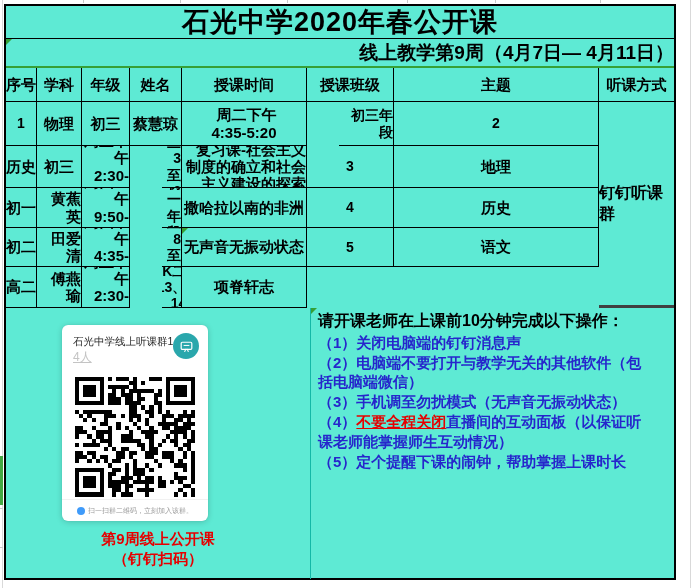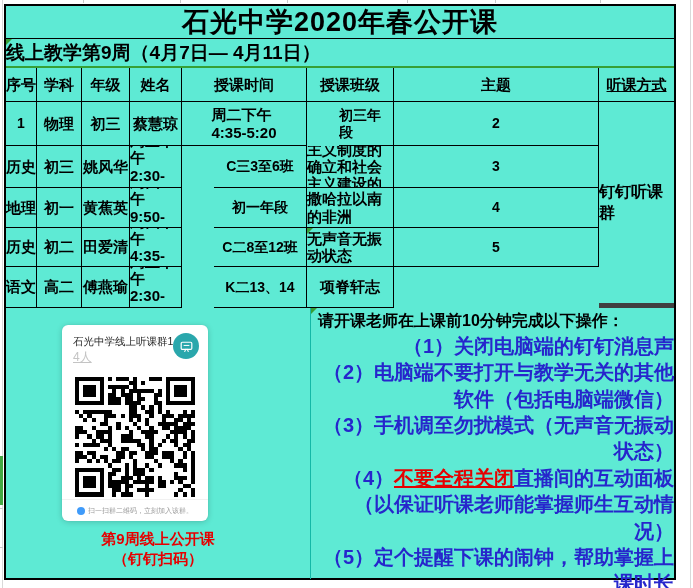--- a/index.html
+++ b/index.html
@@ -13,42 +13,42 @@
   .gl-tick-left { position:absolute; left:0; width:3px; height:1px; background:#c9c9c9; }
   .green-bar { position:absolute; left:0; top:456px; width:3px; height:49px; background:#43a843; }
 
   .doc { position:absolute; left:4px; top:4px; width:672px; height:576px;
          border:2px solid #000; background:#5eead4; }
 
   .title-row { height:33px; border-bottom:1px solid #000; display:flex;
                align-items:center; justify-content:center;
                font-size:27px; font-weight:bold; letter-spacing:1px; }
   .subtitle-row { position:relative; height:29px; border-bottom:2px solid var(--green);
-                  display:flex; align-items:center; justify-content:flex-start;
+                  display:flex; align-items:center; justify-content:flex-end;
                   font-size:19px; font-weight:bold; }
 
   .grid { display:grid; width:100%;
           grid-template-columns:31px 45px 48px 52px 125px 87px 205px 1fr;
           grid-template-rows:34px 44px 42px 40px 39px 41px; }
   .cell { border-right:1px solid #000; border-bottom:1px solid #000;
           display:flex; align-items:center; justify-content:center;
-          text-align:left; font-weight:bold; font-size:15px; line-height:1.15;
+          text-align:right; font-weight:bold; font-size:15px; line-height:1.15;
           position:relative; overflow:hidden; }
-  .cell.lastcol { border-right:none;text-decoration:underline; }
+  .cell.lastcol { border-right:none; }
   .cell.hdr { font-size:15px; }
   .cell.seq { font-size:14px; }
   .cell.pre { white-space:pre-line; font-size:15px; }
   .cell.small { font-size:14px;margin-left:32px; }
-  .merged { grid-column:8; grid-row:2 / 7; border-right:none; border-bottom:5px solid #404040;
+  .merged { grid-column:8; grid-row:2 / 7; border-right:none; border-bottom:3px solid #404040;
             display:flex; align-items:center; justify-content:center;
             font-weight:bold; font-size:16px; }
 
   .bottom { display:flex; height:271px; }
   .qr-zone { width:305px; border-right:1px solid #14b8a6; position:relative; }
-  .ins-zone { flex:1; position:relative; padding:3px 0 0 7px; }
+  .ins-zone { flex:1; position:relative; padding:3px 18px 0 7px; }
 
   .tri { position:absolute; left:0; top:0; width:0; height:0;
          border-top:6px solid var(--green); border-right:6px solid transparent; }
 
   
   .card { position:absolute; left:56px; top:17px; width:146px; height:196px;
           background:#fff; border-radius:6px;
           box-shadow:0 1px 6px rgba(0,0,0,.18), 0 0 1px rgba(0,0,0,.12); }
   .card-title { position:absolute; left:11px; top:10px; font-size:10.5px; color:#262626; }
   .card-count { position:absolute; left:11px; top:24px; font-size:12px; color:#c4c4c4;text-decoration:underline; }
@@ -59,21 +59,21 @@
   .qr-box svg { display:block; width:100%; height:100%; }
   .card-foot { position:absolute; left:0; right:0; bottom:0; height:22px;
                border-top:1px solid #f1f1f1; display:flex; align-items:center;
                justify-content:center; gap:3px; font-size:7px; color:#999; }
   .foot-dot { width:8px; height:8px; border-radius:50%; background:#3f9bfa; flex:0 0 auto; }
   .qr-caption { position:absolute; left:0; right:0; top:221px; text-align:center;
                 color:var(--red); font-weight:bold; font-size:15px; line-height:1.35; }
 
   
   .ins-head { font-size:16px; font-weight:bold; color:#000; margin-bottom:1px; line-height:1.3; }
-  .ins-line { font-size:20px; font-weight:bold; color:var(--blue); line-height:1.32;text-align:right; }
+  .ins-line { font-size:15px; font-weight:bold; color:var(--blue); line-height:1.32; }
   .red-u { color:var(--red); text-decoration:underline; }
 </style>
 </head>
 <body>
 
 <div id="canvas">
 
   <div class="gl-v" style="left:2px"></div>
   <div class="gl-v" style="left:690px"></div>
   <div class="gl-tick-top" style="left:83px"></div>
@@ -112,21 +112,20 @@
       <div class="cell">物理</div>
       <div class="cell">初三</div>
       <div class="cell">蔡慧琼</div>
       <div class="cell pre">周二下午
 4:35-5:20</div>
       <div class="cell small">初三年段</div>
 
       <div class="cell seq">2</div>
       <div class="cell">历史</div>
       <div class="cell">初三</div>
-      <div class="cell">姚风华</div>
       <div class="cell pre">周三下午
 2:30-3:15</div>
       <div class="cell small">C三3至6班</div>
       <div class="cell">复习课-社会主义制度的确立和社会主义建设的探索</div>
 
       <div class="cell seq">3</div>
       <div class="cell">地理</div>
       <div class="cell">初一</div>
       <div class="cell">黄蕉英</div>
       <div class="cell pre">周四上午

